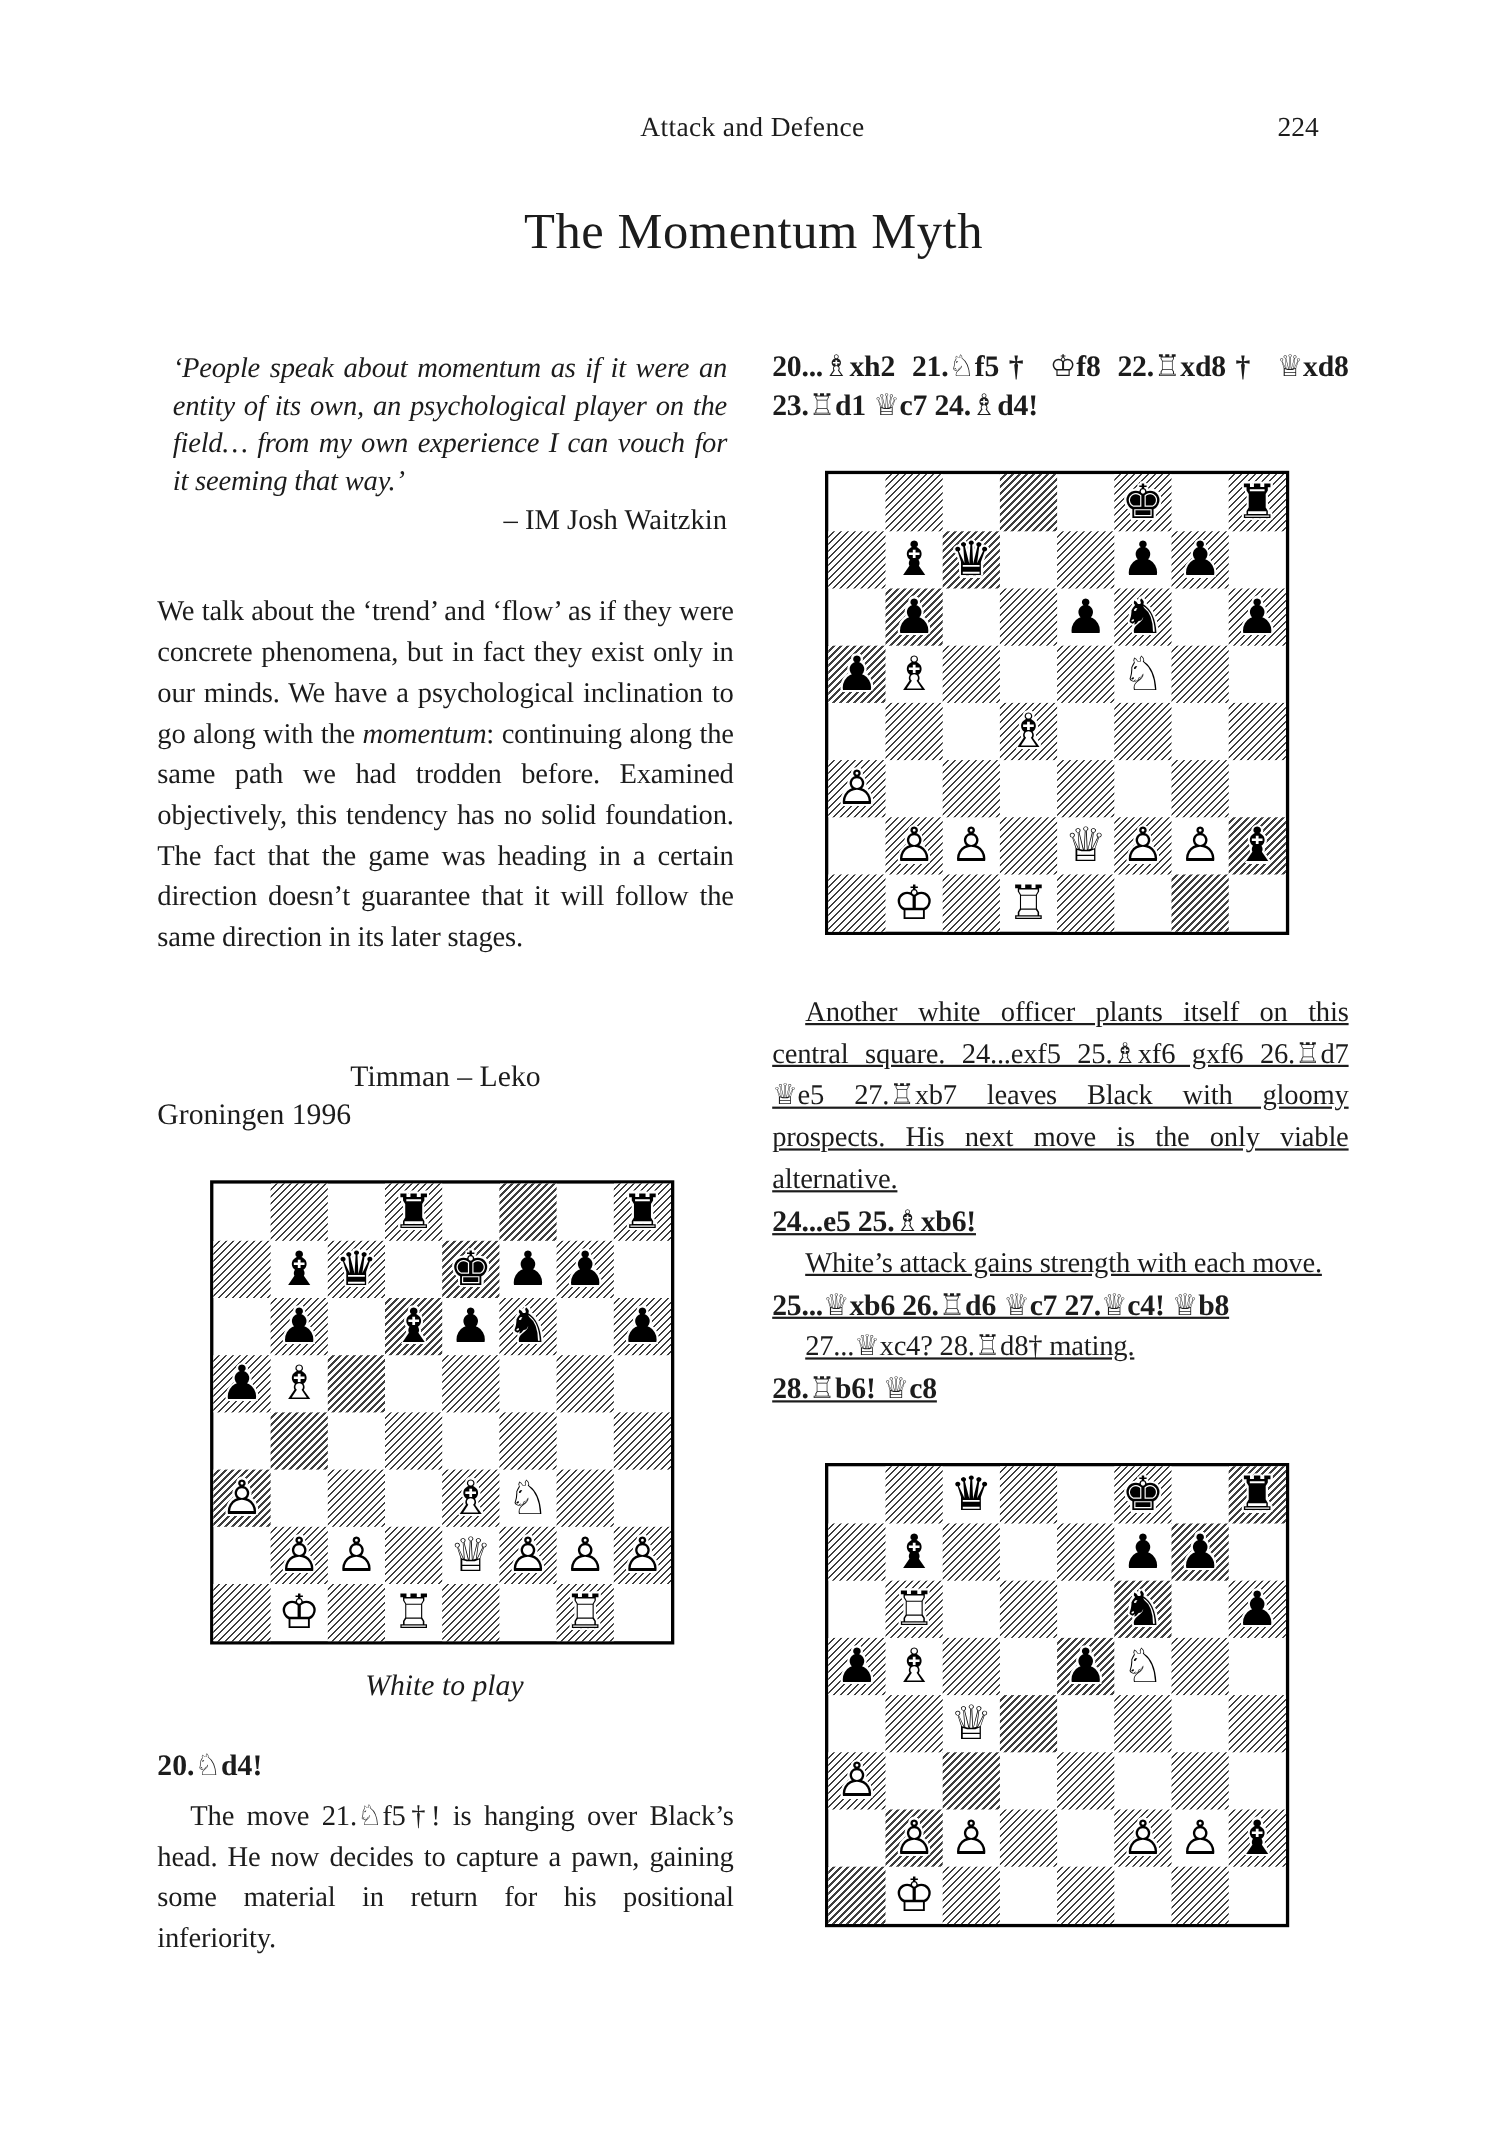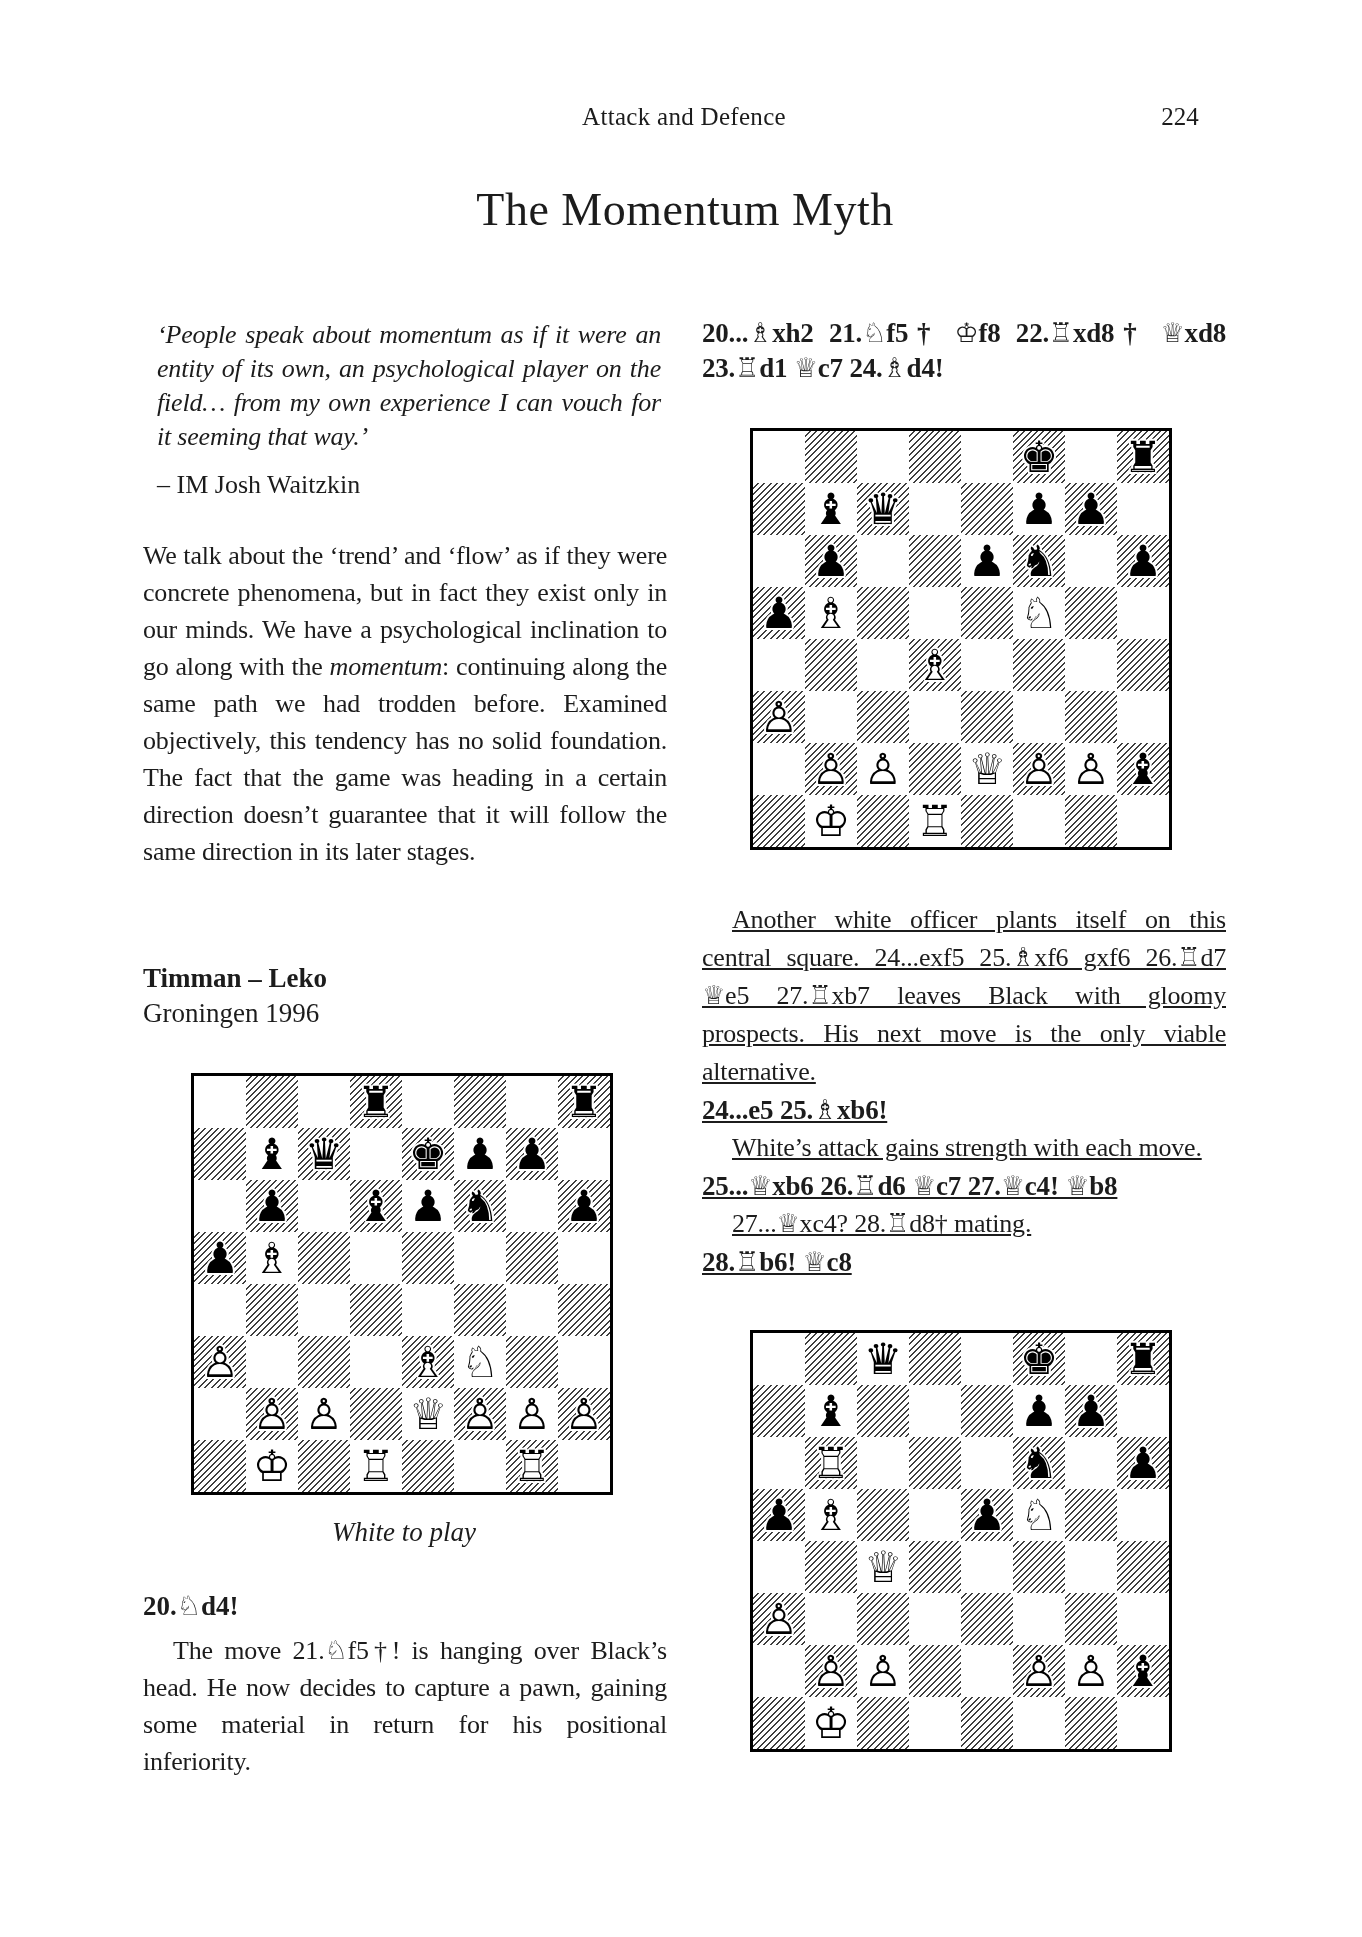--- a/index.html
+++ b/index.html
@@ -11,25 +11,25 @@
     font-size:25px;letter-spacing:.3px;}
   .page-number{position:absolute;top:103px;left:1130px;width:100px;text-align:center;font-size:25px;}
   .chapter-title{position:absolute;top:182px;left:143px;width:1082px;text-align:center;
     font-size:46px;font-weight:normal;margin:1px;letter-spacing:.5px;}
 
   .abs{position:absolute;}
   .body-text{font-size:26px;line-height:37px;text-align:justify;letter-spacing:-0.2px;}
   .indent{text-indent:30px;}
   .quote-block{left:157px;top:318px;width:504px;}
   .quote-text{font-style:italic;font-size:26px;line-height:34px;text-align:justify;letter-spacing:-0.2px;}
-  .quote-attr{font-size:26px;line-height:34px;margin-top:14px;}
+  .quote-attr{font-size:26px;line-height:34px;margin-top:2px;text-align:right;}
   .intro{left:143px;top:537px;width:524px;}
   .em{font-style:italic;}
   .game-header{left:143px;top:961px;width:524px;font-size:27px;line-height:35px;}
-  .players{font-weight:bold;}
+  .players{font-weight:normal;text-align:center;}
   .caption{left:193px;top:1517px;width:422px;text-align:center;font-style:italic;font-size:27px;}
   .move-heading{left:143px;top:1590px;width:524px;font-size:27px;font-weight:bold;}
   .comment{left:143px;top:1632px;width:524px;}
 
   .moves{font-weight:bold;font-size:27px;line-height:35px;text-align:justify;margin:0;letter-spacing:-0.2px;}
   .moves-top{left:702px;top:316px;width:524px;}
   .rflow{left:702px;top:901px;width:524px;font-size:26px;line-height:38px;text-decoration:underline;}
   .rflow p{margin:0;}
   .rflow .para{text-align:justify;text-indent:30px;letter-spacing:-0.2px;}
   .rflow .moves{line-height:38px;}

